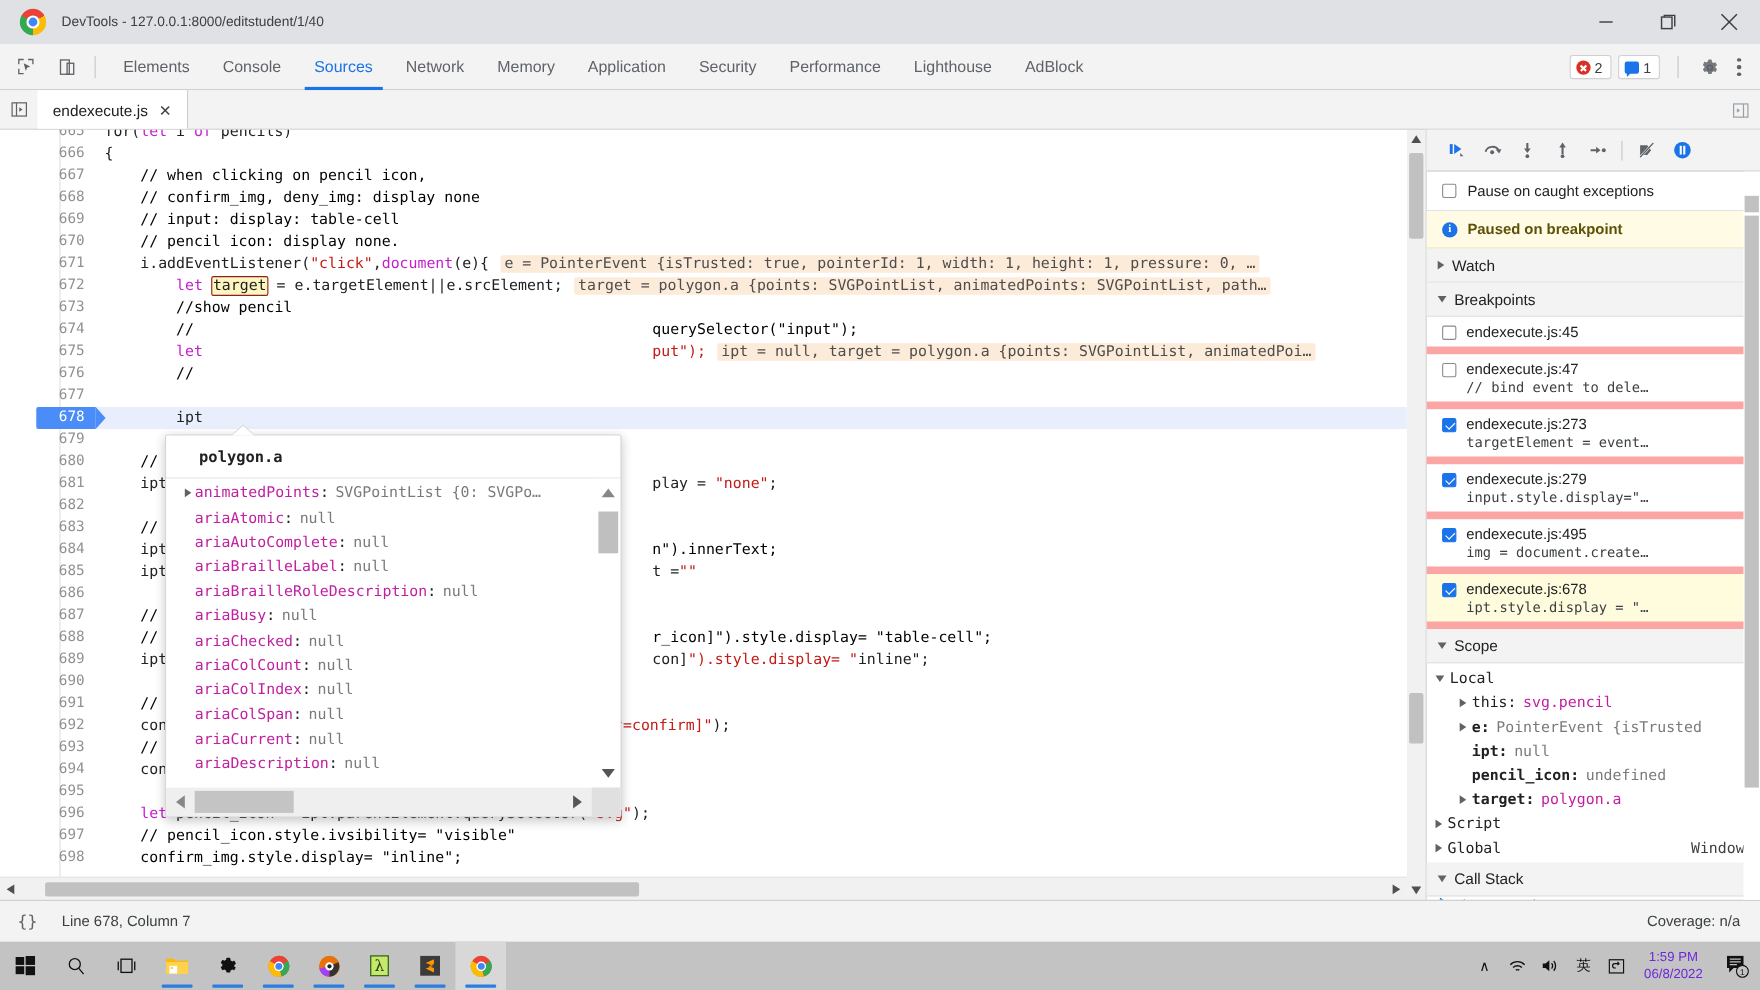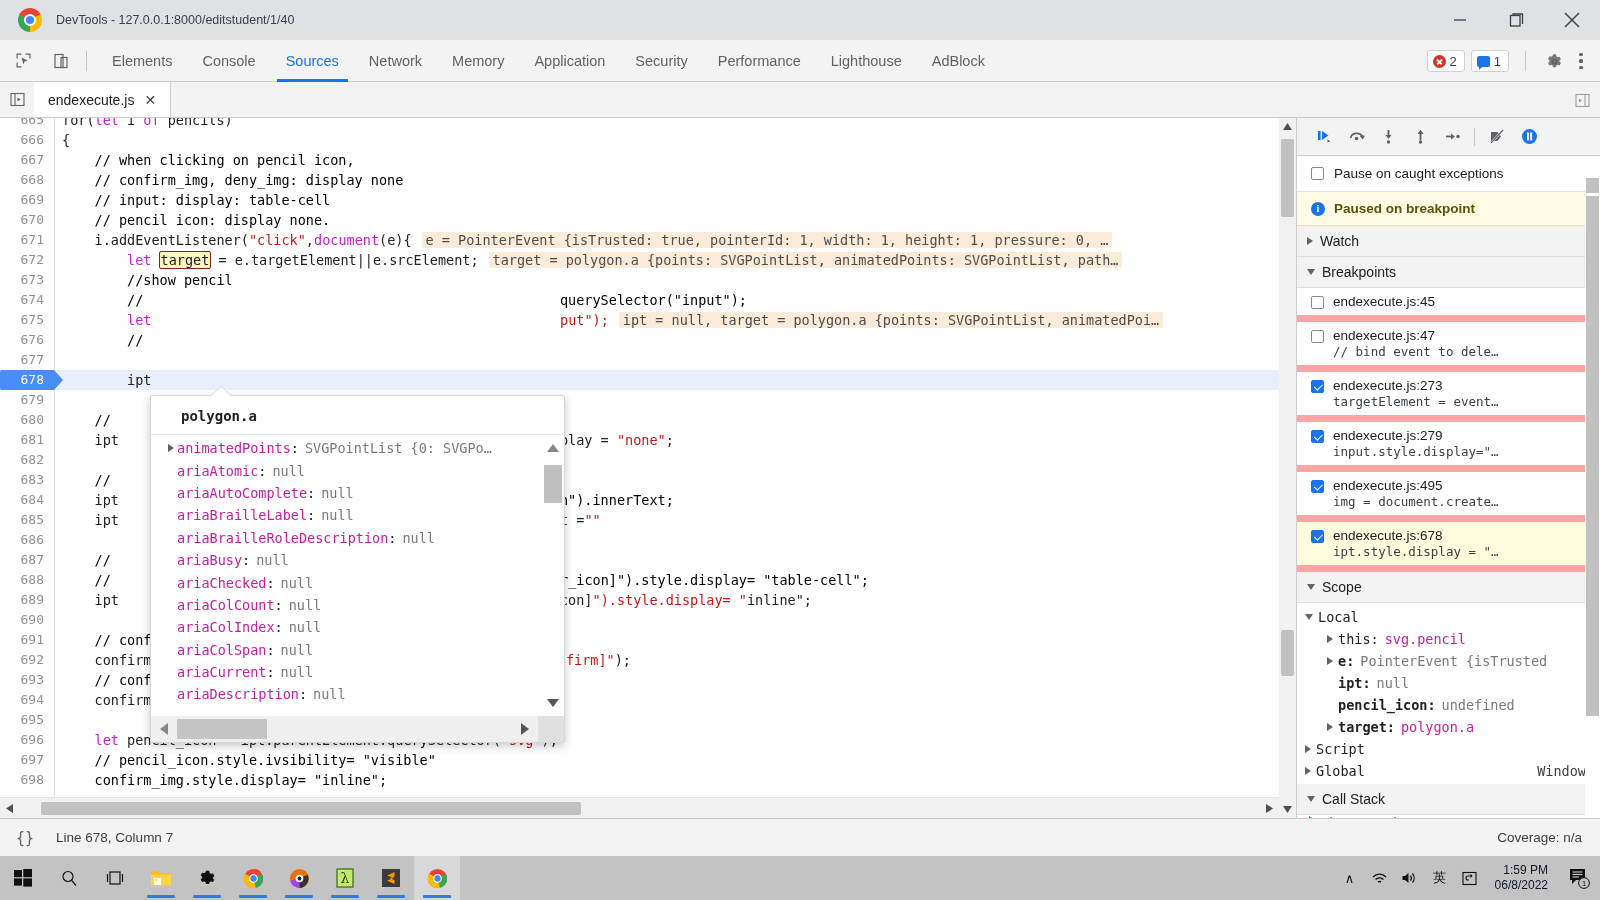--- a/index.html
+++ b/index.html
@@ -76,21 +76,21 @@
 
   
   .main { flex:1 1 auto; display:flex; min-height:0; position:relative; }
 
   
   .editor-wrap { position:relative; flex:1 1 auto; min-width:0; display:flex; flex-direction:column; }
   .editor {
     position:relative; flex:1 1 auto; overflow:hidden; background:#fff;
     font-family:"DejaVu Sans Mono", monospace; font-size:13.5px; line-height:20px;
   }
-  .code-row { display:flex; height:20px; white-space:pre; position:relative; }
+  .code-row { display:flex; height:20px; white-space:pre; position:relative;margin-left:33px; }
   .ln {
     width:54px; flex:0 0 54px; text-align:right; padding-right:10px; color:#919191;
     font-size:13px; user-select:none; position:relative; z-index:2;
   }
   .gutter-line { position:absolute; left:54px; top:0; bottom:0; width:1px; background:#e0e0e0; z-index:1; }
   .ctext { padding-left:8px; position:relative; z-index:2; color:#202124; }
   .code-row.bp-active { background:#e8eefc; }
   .code-row.bp-active .ln {
     color:#fff; background:#4a8df8; border-radius:2px 0 0 2px; font-weight:normal;
   }
@@ -236,22 +236,22 @@
   .taskbar {
     height:44px; flex:0 0 44px; background:#c3c3c3; display:flex; align-items:center; position:relative;
   }
   .tb-item { width:46px; height:44px; display:flex; align-items:center; justify-content:center; position:relative; }
   .tb-item.running::after {
     content:""; position:absolute; bottom:2px; left:9px; right:9px; height:3px; background:#2b7de0; border-radius:1px;
   }
   .tb-item.active { background:#d8d8d8; }
   .tray { position:absolute; right:0; height:44px; display:flex; align-items:center; gap:0; }
   .tray-ico { width:30px; height:44px; display:flex; align-items:center; justify-content:center; font-size:13px; color:#111; }
-  .clock { display:flex; flex-direction:column; align-items:flex-end; justify-content:center;
-    font-size:12px; color:#0f172a; line-height:15px; padding:0 10px; }
+  .clock { display:flex; flex-direction:column; align-items:center; justify-content:center;
+    font-size:12px; color:#6d28d9; line-height:15px; padding:0 10px; }
   .notif { width:42px; height:44px; display:flex; align-items:center; justify-content:center; position:relative; }
 </style>
 </head>
 <body>
 
 <div class="app">
 
   <div class="titlebar">
     <div class="chrome-logo">
       <div class="ring"></div>

